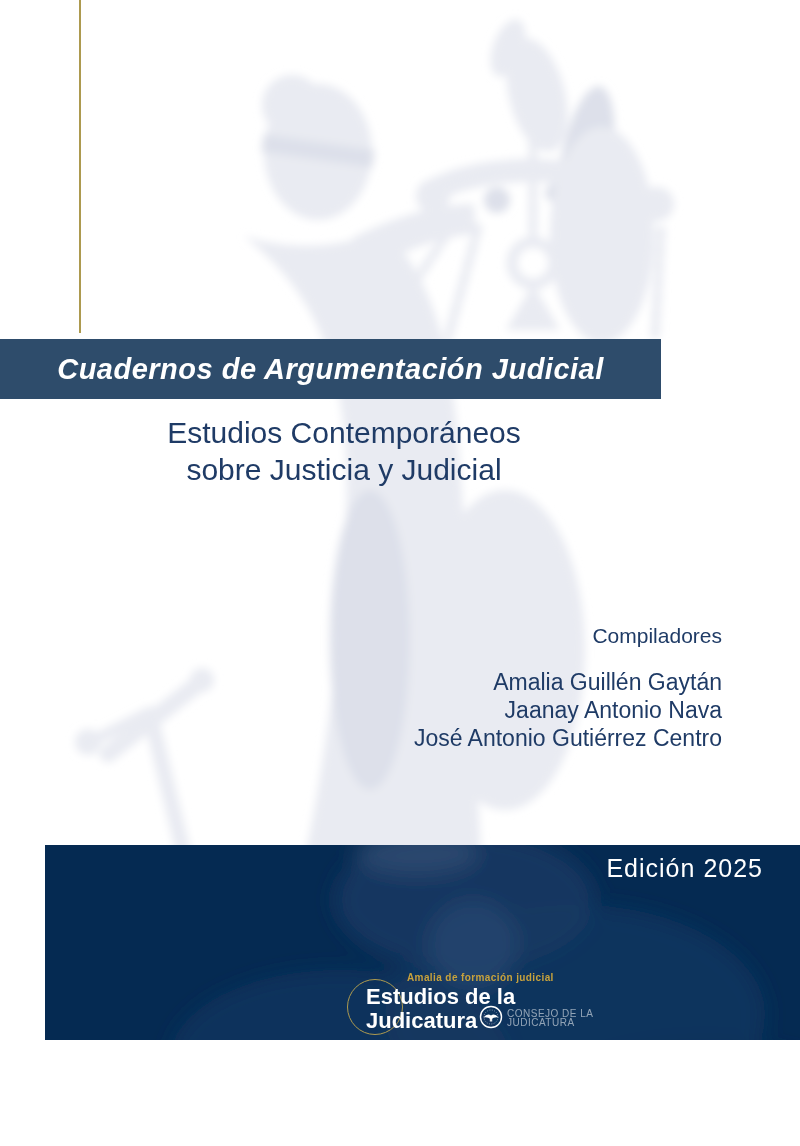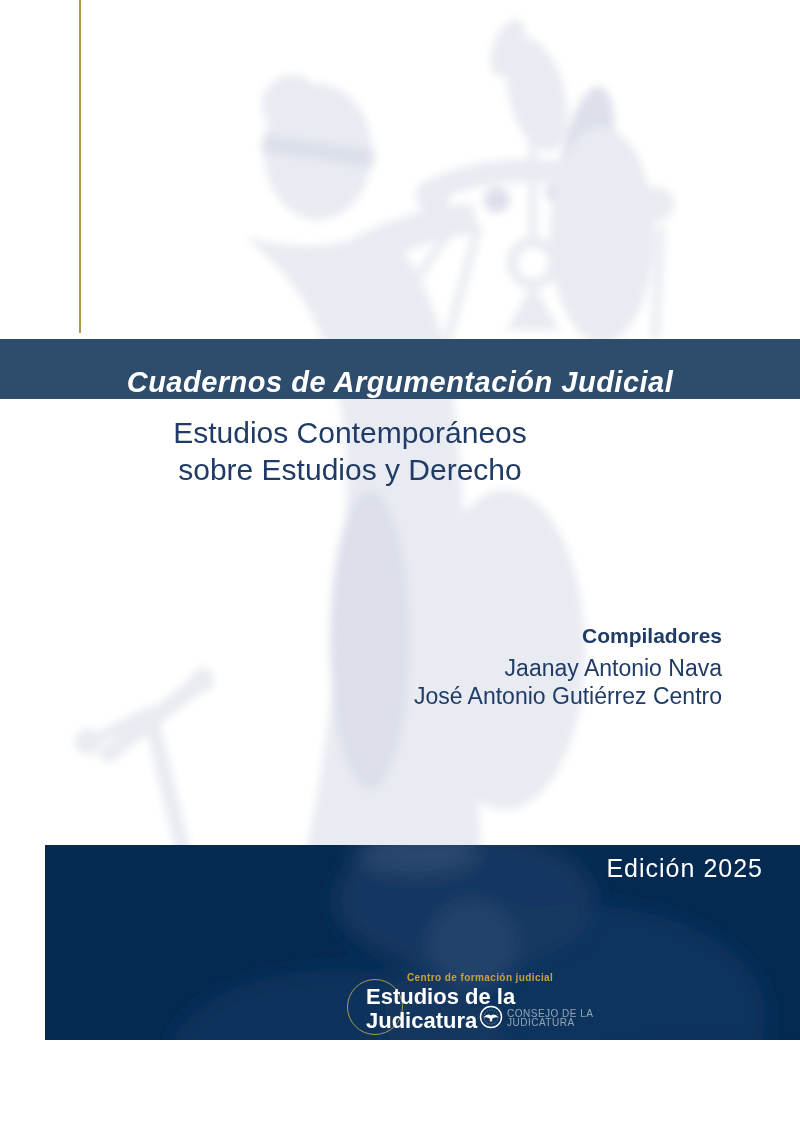--- a/index.html
+++ b/index.html
@@ -26,39 +26,39 @@
   svg.statue-top{position:absolute;left:0;top:0;z-index:1;}
   .statue-fill{fill:var(--statue-tint);}
   .statue-shade-fill{fill:var(--statue-shade);}
   .chain{stroke:var(--statue-tint);stroke-width:9;stroke-dasharray:9 7;stroke-linecap:round;fill:none;}
   .ring{stroke:var(--statue-tint);stroke-width:11;fill:none;}
   .gold-line{
     position:absolute;left:79px;top:0;width:2px;height:333px;
     background:var(--gold-line);z-index:3;
   }
   .band{
-    position:absolute;left:0;top:339px;width:800px;height:60px;
+    position:absolute;left:0;top:339px;width:661px;height:60px;
     background:var(--band);z-index:4;
-    display:flex;align-items:flex-end;justify-content:center;
+    display:flex;align-items:center;justify-content:center;
   }
   .band .series-title{
     color:var(--white);
     font-size:29px;font-weight:bold;font-style:italic;
     letter-spacing:.5px;white-space:nowrap;
   }
   .subtitle{
-    position:absolute;left:16px;top:414px;width:668px;z-index:4;
+    position:absolute;left:10px;top:414px;width:668px;z-index:4;
     text-align:center;color:var(--ink);
     font-size:30px;line-height:37px;font-weight:400;
   }
   .compilers{
     position:absolute;right:78px;top:624px;z-index:4;
     text-align:right;color:var(--ink);
   }
-  .compilers .comp-head{font-size:21px;font-weight:bold;margin-bottom:6px;}
+  .compilers .comp-head{font-size:21px;font-weight:normal;margin-bottom:20px;}
   .compilers .comp-name{font-size:23px;line-height:28px;}
   .navy-panel{
     position:absolute;left:0;top:845px;width:800px;height:195px;
     background:var(--navy);z-index:5;overflow:hidden;margin-left:45px;
   }
   svg.statue-bottom{position:absolute;left:0;top:0;}
   .edition{
     position:absolute;top:9px;right:82px;
     color:var(--white);font-size:25px;letter-spacing:1px;white-space:nowrap;
   }
@@ -145,25 +145,26 @@
   </svg>
 
   <div class="gold-line"></div>
 
   <div class="band">
     <span class="series-title">Cuadernos de Argumentación Judicial</span>
   </div>
 
   <div class="subtitle">
     <div>Estudios Contemporáneos</div>
-    <div>sobre Estudios y Derecho</div>
+    <div>sobre Justicia y Judicial</div>
   </div>
 
   <div class="compilers">
     <div class="comp-head">Compiladores</div>
+    <div class="comp-name">Amalia Guillén Gaytán</div>
     <div class="comp-name">Jaanay Antonio Nava</div>
     <div class="comp-name">José Antonio Gutiérrez Centro</div>
   </div>
 
   <div class="navy-panel">
 
     <svg class="statue-bottom" width="800" height="275" viewBox="0 0 800 275">
       <defs>
         <filter id="soft2" x="-30%" y="-30%" width="160%" height="160%">
           <feGaussianBlur stdDeviation="10"></feGaussianBlur>
@@ -176,21 +177,21 @@
         <circle cx="428" cy="100" r="45" fill="#24466f" opacity="0.8"></circle>
         <ellipse cx="660" cy="255" rx="150" ry="55" fill="#123257" opacity="0.9"></ellipse>
         <ellipse cx="372" cy="8" rx="62" ry="22" fill="#3a567c" opacity="0.55"></ellipse>
       </g>
     </svg>
 
     <div class="edition">Edición 2025</div>
 
     <div class="logo">
       <div class="logo-circle"></div>
-      <div class="logo-tag">Centro de formación judicial</div>
+      <div class="logo-tag">Amalia de formación judicial</div>
       <div class="logo-n1">Estudios de la</div>
       <div class="logo-n2">Judicatura</div>
       <div class="seal">
         <svg width="24" height="24" viewBox="0 0 24 24">
           <circle cx="12" cy="12" r="10.5" fill="none" stroke="#ffffff" stroke-width="1.4"></circle>
           <circle cx="12" cy="12" r="7" fill="none" stroke="#ffffff" stroke-width="0.6" stroke-dasharray="1 1.4" opacity="0.8"></circle>
           <path d="M4.5,12.5 Q8.5,7.5 12,10.5 Q15.5,7.5 19.5,12.5 Q15.5,11.5 12,14.5 Q8.5,11.5 4.5,12.5 Z" fill="#ffffff"></path>
           <rect x="10.8" y="13.5" width="2.4" height="3" fill="#ffffff" opacity="0.9"></rect>
         </svg>
       </div>

